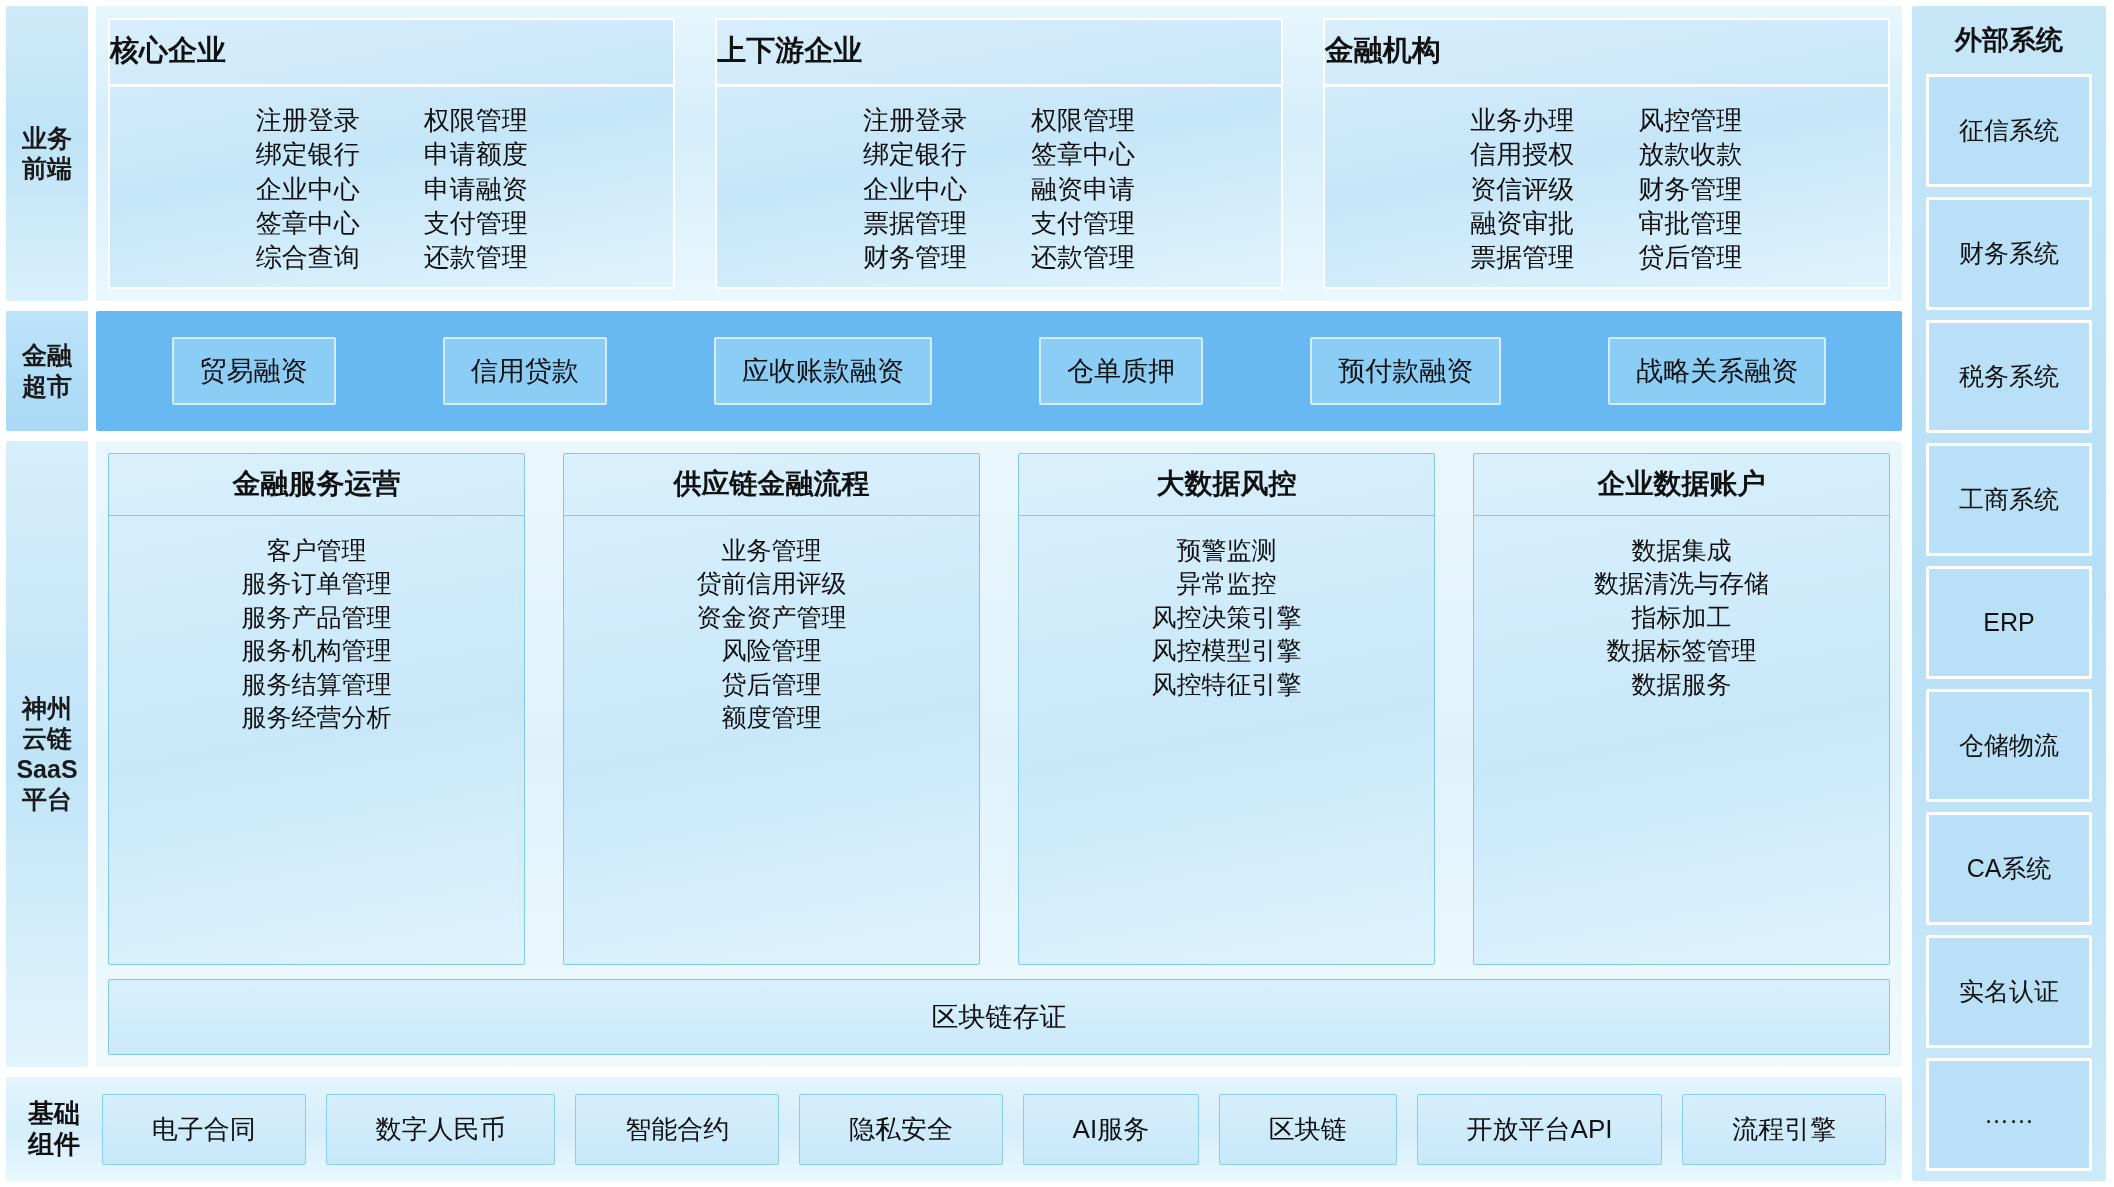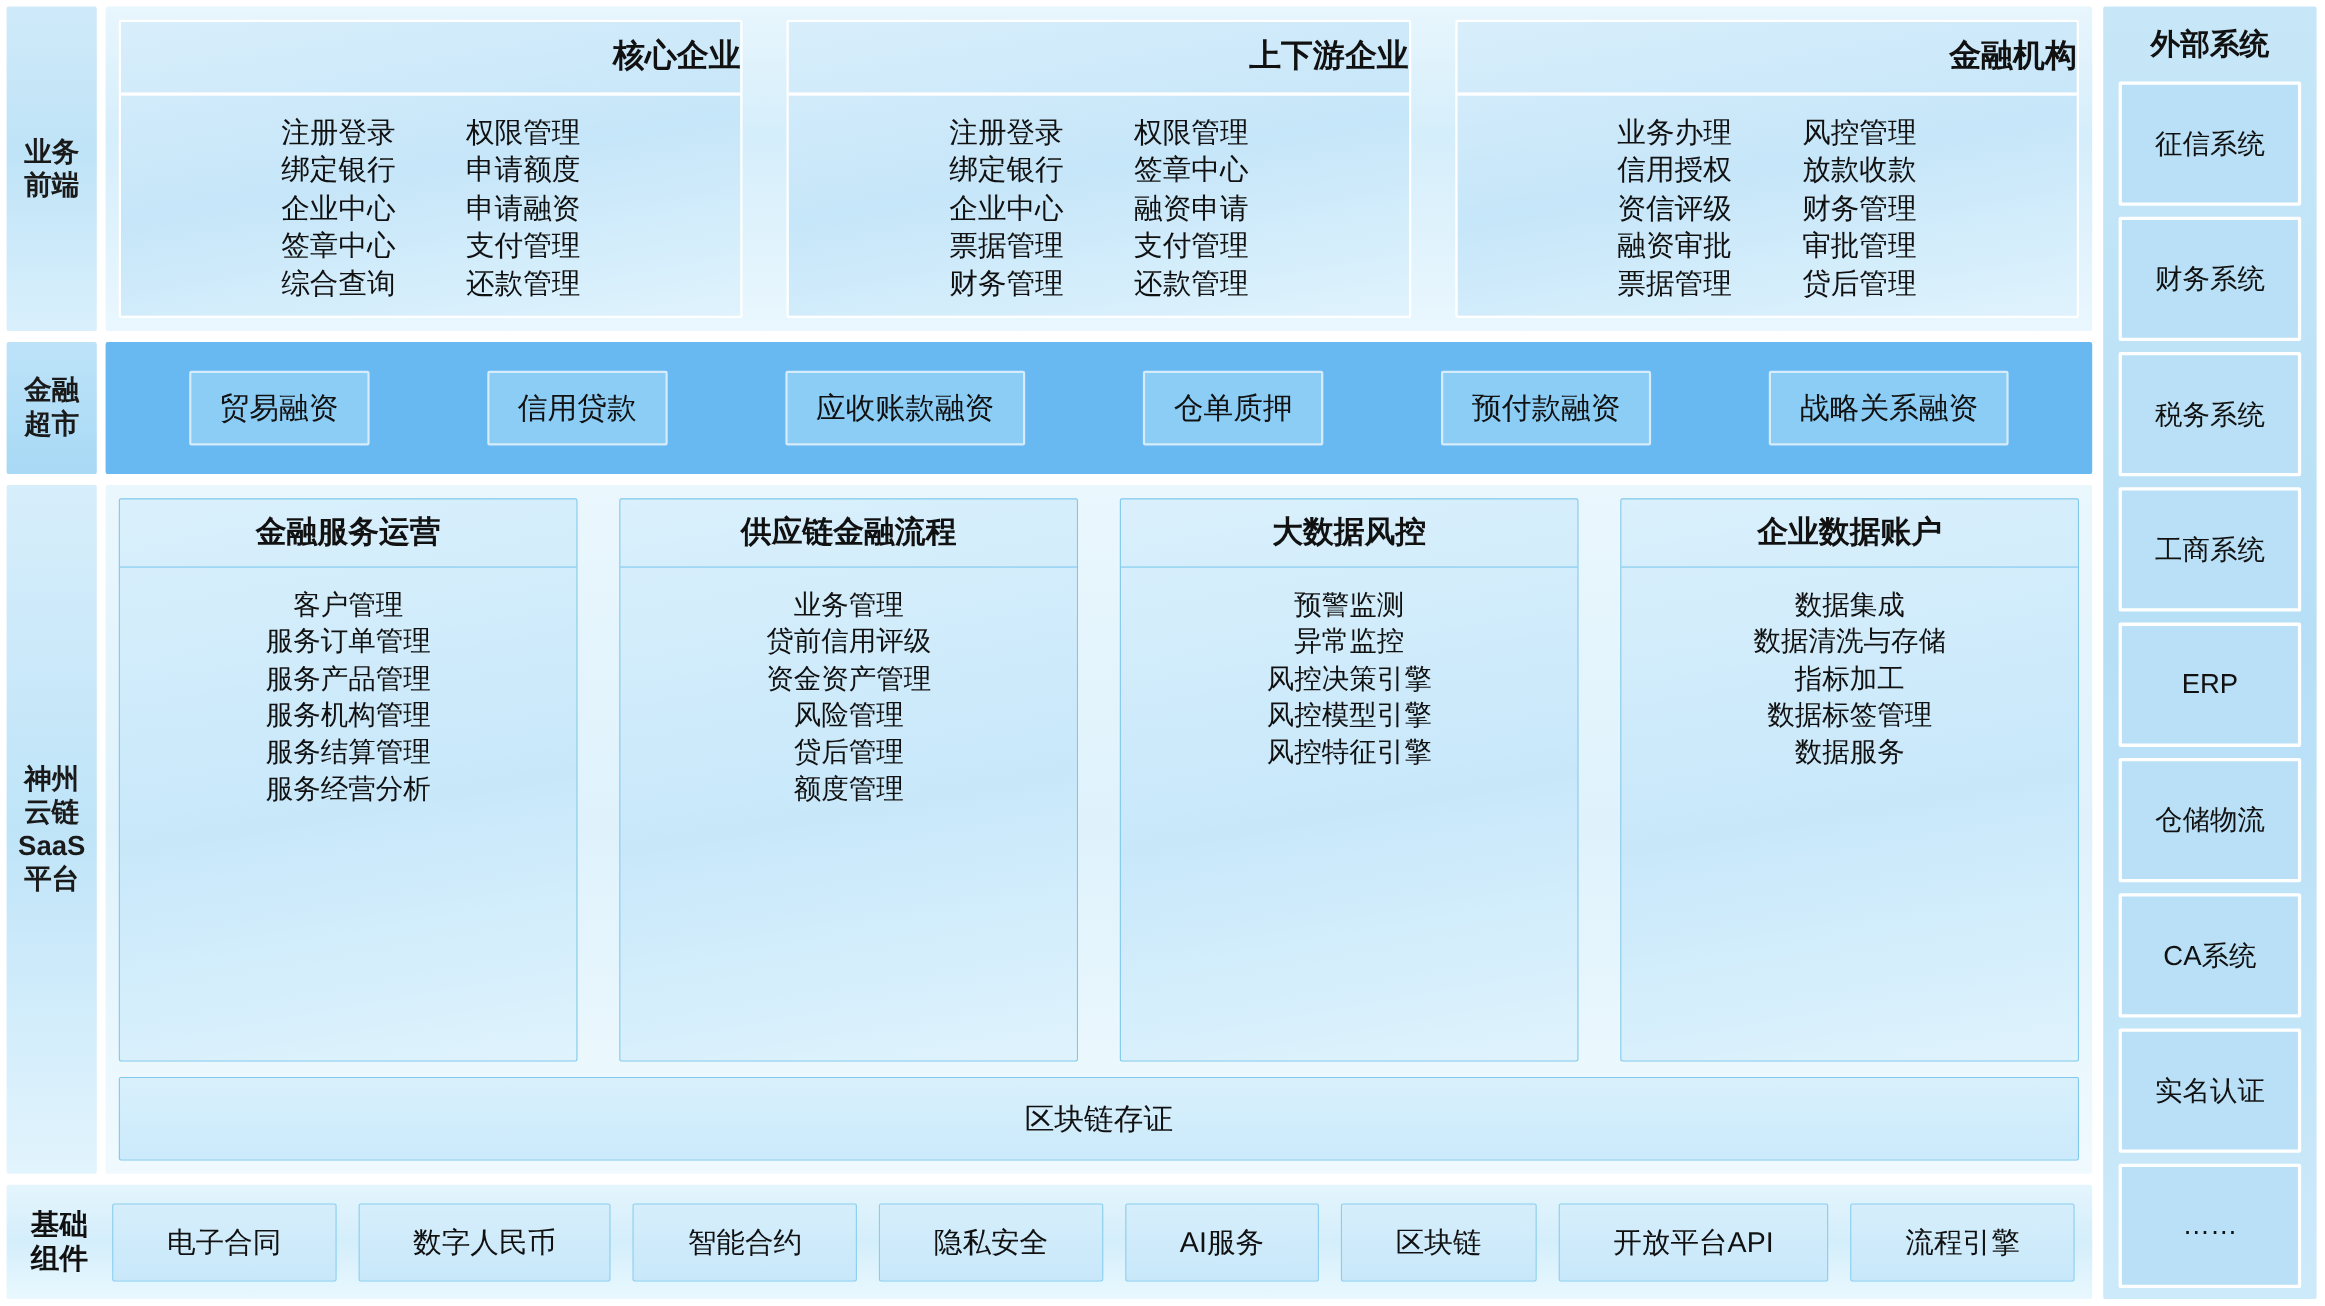--- a/index.html
+++ b/index.html
@@ -68,21 +68,21 @@
     background: linear-gradient(170deg,#d8eefb 0%,#c6e6f9 50%,#dff3fd 100%);
     border: 2px solid #ffffff;
     border-radius: 2px;
     display: flex;
     flex-direction: column;
   }
   .front-card-head {
     border: 2px solid #ffffff;
     border-top: none; border-left: none; border-right: none;
     border-bottom-width: 3px;
-    text-align: right;
+    text-align: left;
     font-size: 29px;
     font-weight: bold;
     color: #111;
     padding: 11px 0 13px;
   }
   .front-card-body {
     flex: 1 1 auto;
     display: flex;
     justify-content: center;
     gap: 64px;

